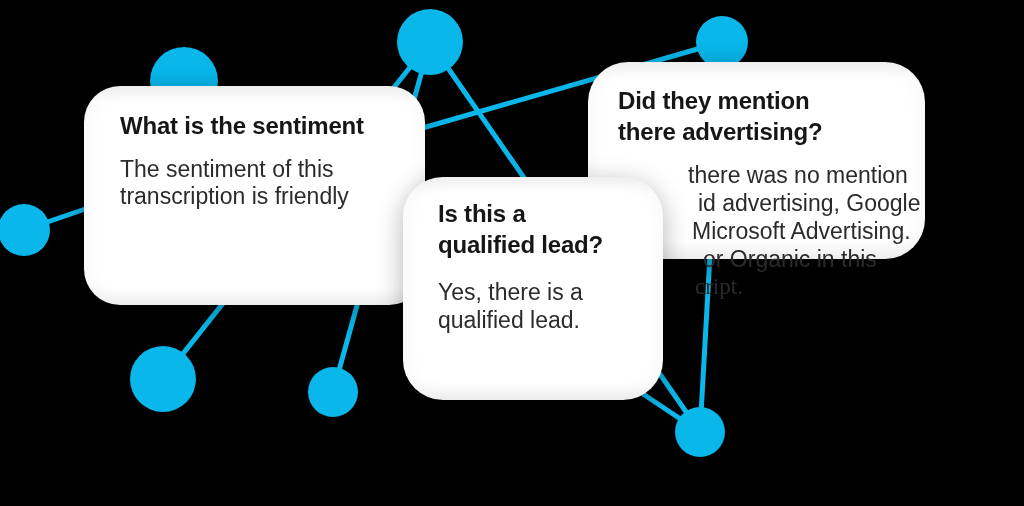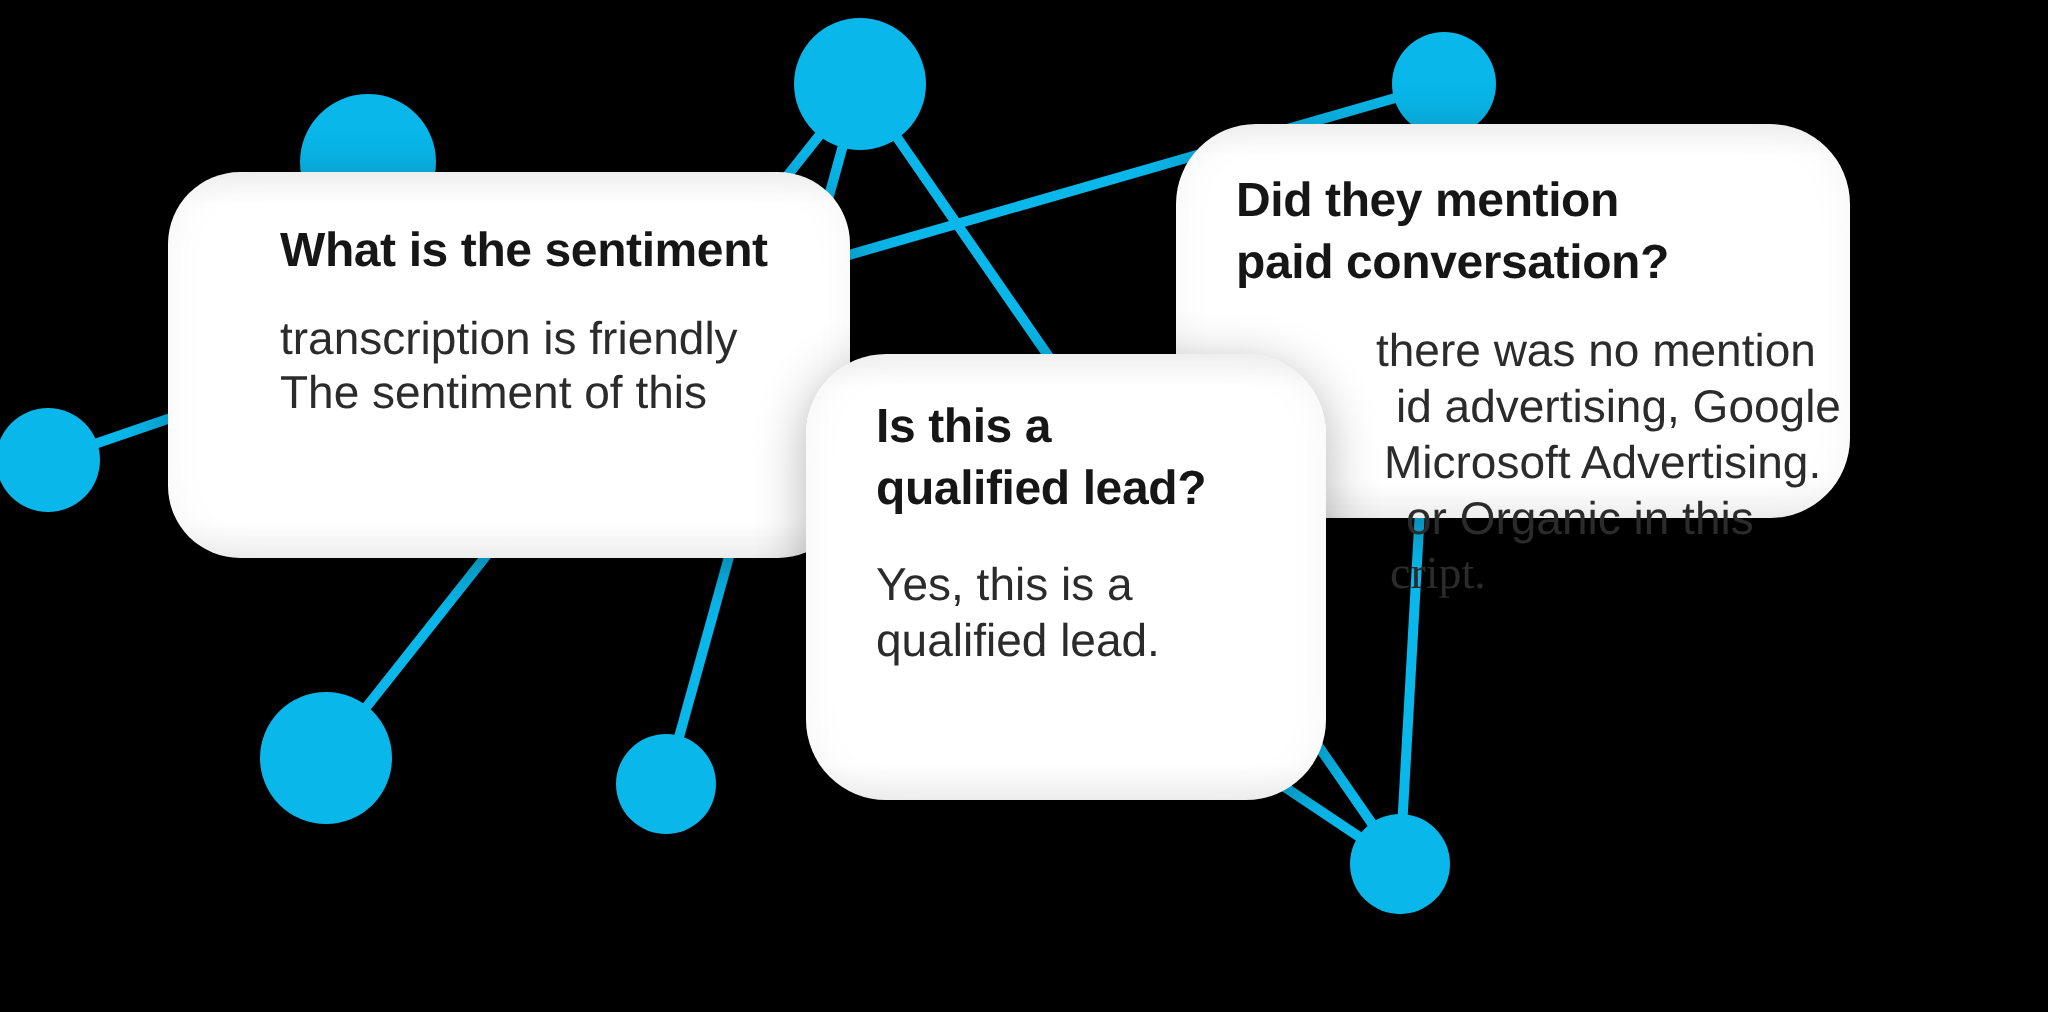--- a/index.html
+++ b/index.html
@@ -32,23 +32,23 @@
   .card-body {
     font-weight: 400;
     font-size: 23px;
     line-height: 27px;
     color: #2b2b2b;
   }
   .line { white-space: nowrap; }
 
   .card-sentiment {
     left: 84px; top: 86px;
-    width: 341px; height: 193px;
+    width: 341px; height: 219px;
     border-radius: 36px;
-    padding: 24px 28px 0 56px;
+    padding: 24px 28px 0 36px;
     z-index: 1;
   }
   .card-sentiment .card-body { margin-top: 15px; }
 
   .card-qualified {
     left: 403px; top: 177px;
     width: 260px; height: 223px;
     border-radius: 40px;
     padding: 21px 24px 0 35px;
     z-index: 3;
@@ -90,43 +90,43 @@
       <circle cx="333" cy="392" r="25" fill="#09b7ea"></circle>
       <circle cx="722" cy="42" r="26" fill="#09b7ea"></circle>
       <circle cx="700" cy="432" r="25" fill="#09b7ea"></circle>
     </svg>
 
   <div class="card card-sentiment">
     <div class="card-title">
       <div class="line">What is the sentiment</div>
     </div>
     <div class="card-body">
+      <div class="line">The sentiment of this</div>
       <div class="line">transcription is friendly</div>
-      <div class="line">The sentiment of this</div>
     </div>
   </div>
 
   <div class="card card-advertising">
     <div class="card-title">
       <div class="line">Did they mention</div>
-      <div class="line">paid conversation?</div>
+      <div class="line">there advertising?</div>
     </div>
     <div class="card-body">
       <div class="line">there was no mention</div>
       <div class="line">id advertising, Google</div>
       <div class="line">Microsoft Advertising.</div>
       <div class="line">or Organic in this</div>
       <div class="line">cript.</div>
     </div>
   </div>
 
   <div class="card card-qualified">
     <div class="card-title">
       <div class="line">Is this a</div>
       <div class="line">qualified lead?</div>
     </div>
     <div class="card-body">
-      <div class="line">Yes, this is a</div>
+      <div class="line">Yes, there is a</div>
       <div class="line">qualified lead.</div>
     </div>
   </div>
 
 </div>
 
 </body></html>

